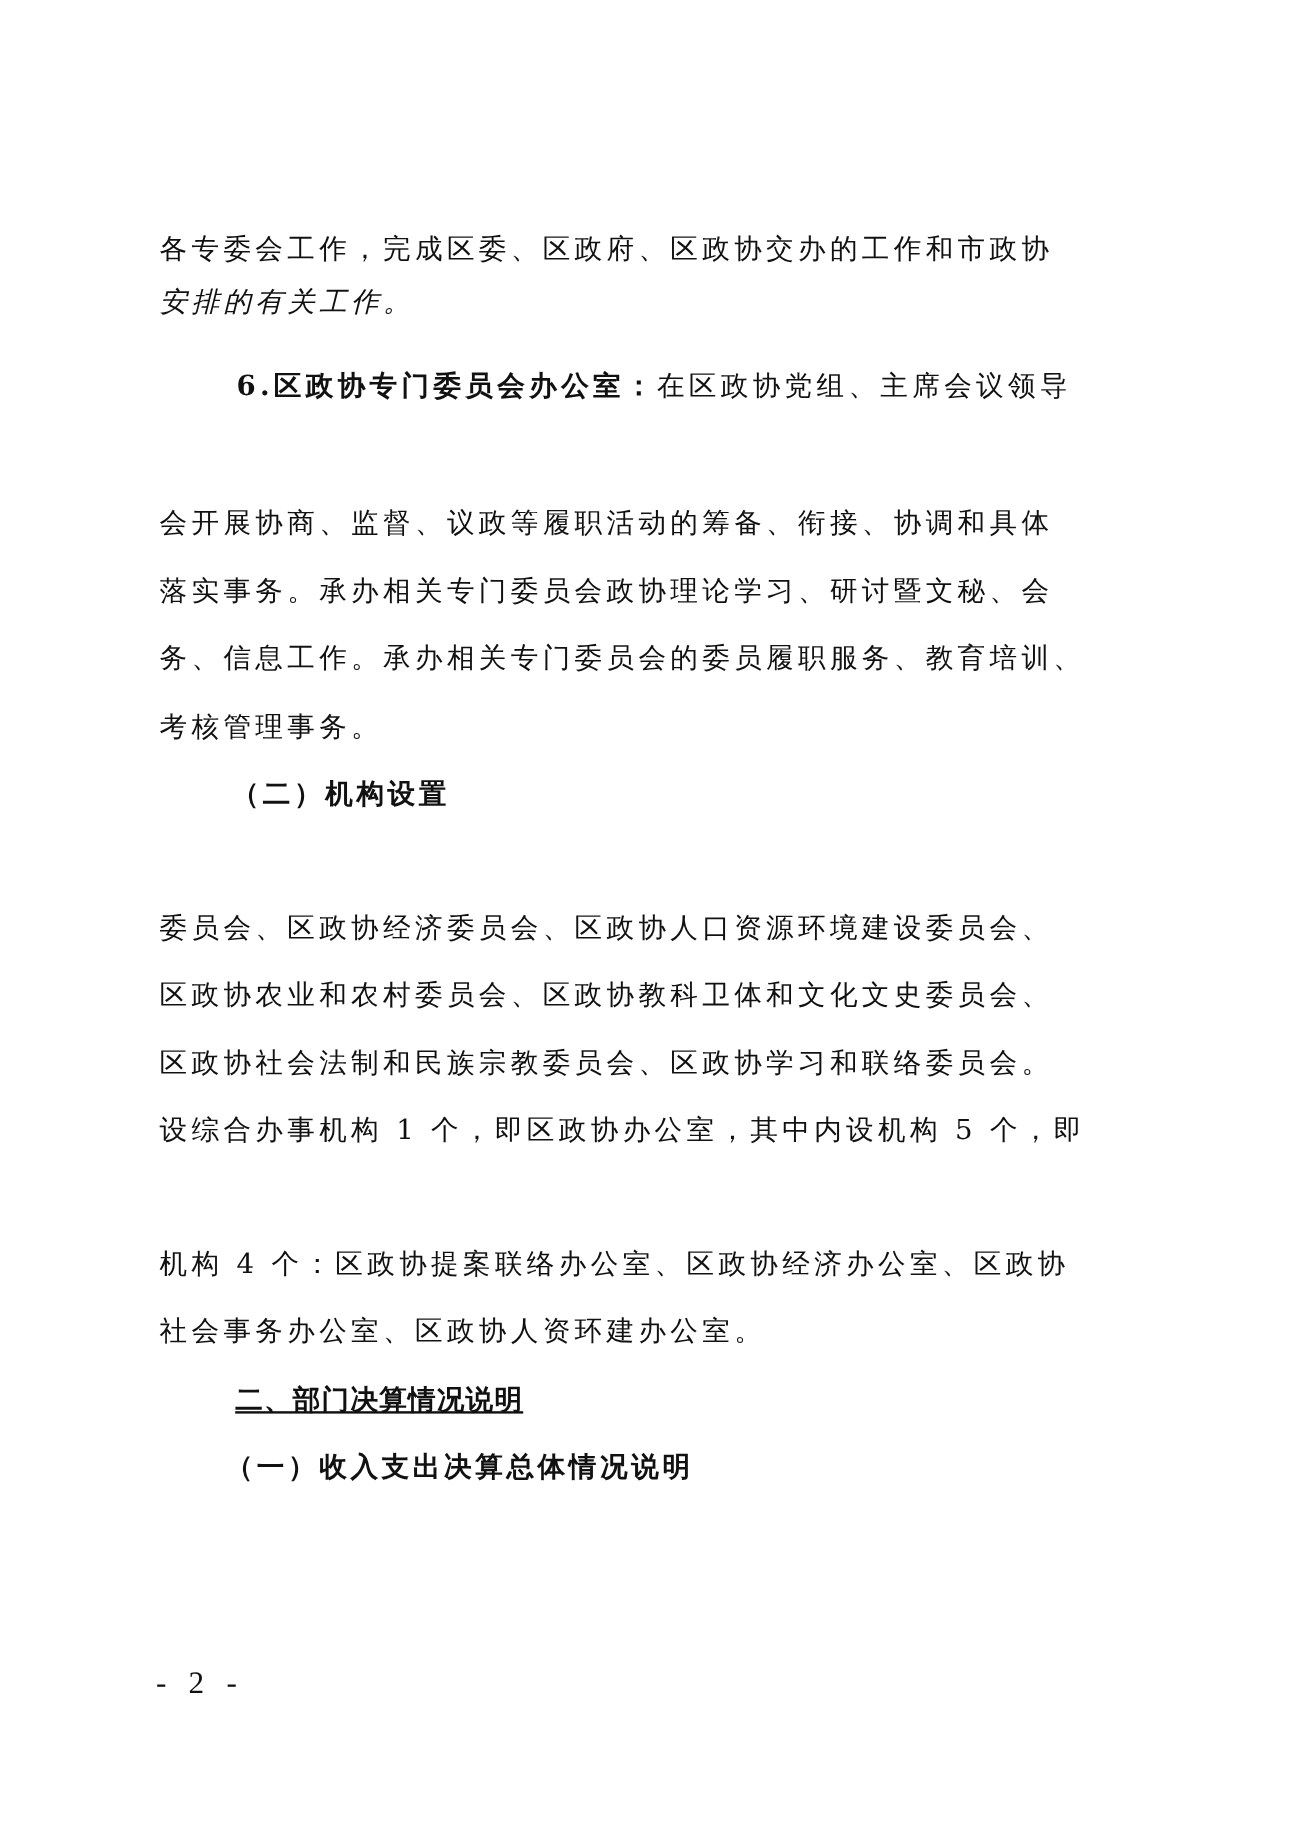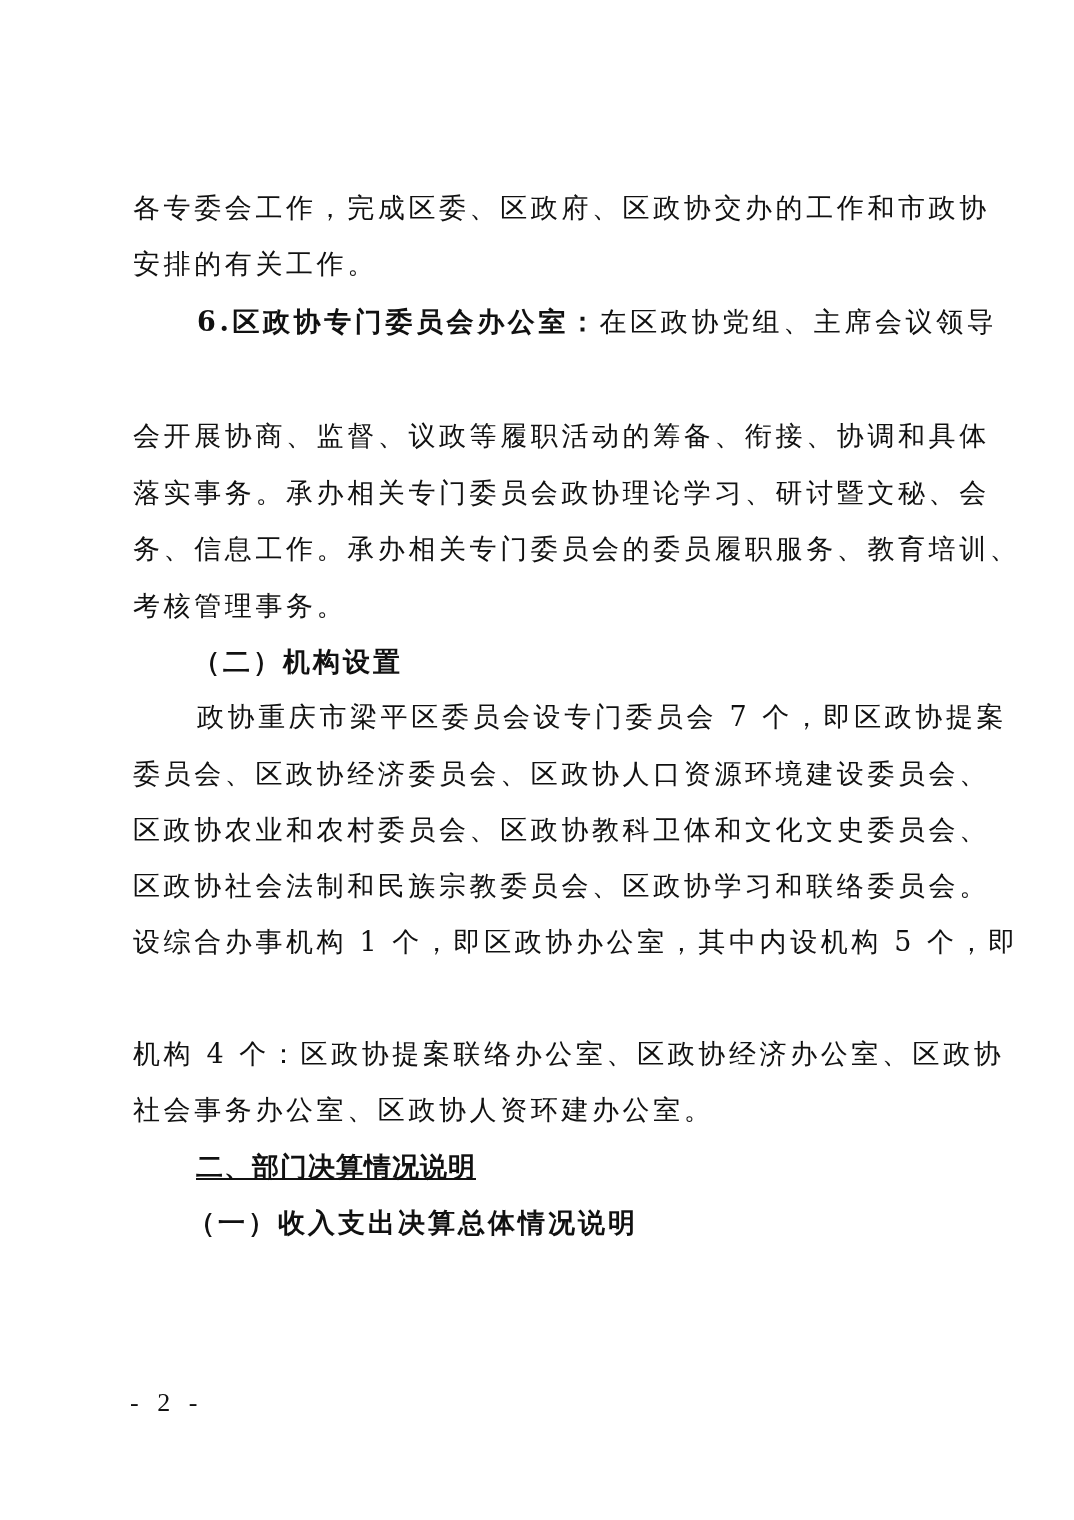--- a/index.html
+++ b/index.html
@@ -18,21 +18,21 @@
     .page {
       position: absolute;
       left: 0; top: 0;
       width: 1074px;
       height: 1520px;
     }
     .line {
       position: absolute;
       left: 133px;
       width: 812px;
-      font-size: 27px;
+      font-size: 23px;
       line-height: 40px;
       letter-spacing: 3.6px;
       white-space: nowrap;
     }
     .indent { left: 197px; }
     .bold { font-weight: bold; }
     .heading1 {
       font-family: "DejaVu Sans", "Liberation Sans", sans-serif;
       font-weight: bold;
       letter-spacing: 1px;
@@ -49,36 +49,35 @@
       font-size: 26px;
       font-family: "Liberation Serif", serif;
       letter-spacing: 6px;
     }
   </style>
 </head>
 <body>
 
 <div class="page">
   <div class="line" style="top:188px;">各专委会工作，完成区委、区政府、区政协交办的工作和市政协</div>
-  <div class="line" style="top:244px;">安排的有关工作。</div>
+  <div class="line" style="top:232px;font-style:italic;">安排的有关工作。</div>
 
   <div class="line indent" style="top:302px;">
     <span class="bold">6.区政协专门委员会办公室：</span><span>在区政协党组、主席会议领导</span>
   </div>
   <div class="line" style="top:416px;">会开展协商、监督、议政等履职活动的筹备、衔接、协调和具体</div>
   <div class="line" style="top:473px;">落实事务。承办相关专门委员会政协理论学习、研讨暨文秘、会</div>
   <div class="line" style="top:586px;">考核管理事务。</div>
   <div class="line" style="top:529px;">务、信息工作。承办相关专门委员会的委员履职服务、教育培训、</div>
 
   <div class="line heading2" style="top:642px; left:193px;">（二）机构设置</div>
 
-  <div class="line indent" style="top:697px;">政协重庆市梁平区委员会设专门委员会 7 个，即区政协提案</div>
   <div class="line" style="top:754px;">委员会、区政协经济委员会、区政协人口资源环境建设委员会、</div>
   <div class="line" style="top:810px;">区政协农业和农村委员会、区政协教科卫体和文化文史委员会、</div>
-  <div class="line" style="top:866px;text-align:right;">区政协社会法制和民族宗教委员会、区政协学习和联络委员会。</div>
+  <div class="line" style="top:866px;">区政协社会法制和民族宗教委员会、区政协学习和联络委员会。</div>
   <div class="line" style="top:922px;">设综合办事机构 1 个，即区政协办公室，其中内设机构 5 个，即</div>
   <div class="line" style="top:1034px;">机构 4 个：区政协提案联络办公室、区政协经济办公室、区政协</div>
   <div class="line" style="top:1090px;">社会事务办公室、区政协人资环建办公室。</div>
 
   <div class="line heading1" style="top:1147px; left:196px;">二、部门决算情况说明</div>
   <div class="line heading2" style="top:1203px; left:188px;">（一）收入支出决算总体情况说明</div>
 
   <div class="footer">- 2 -</div>
 </div>
 

